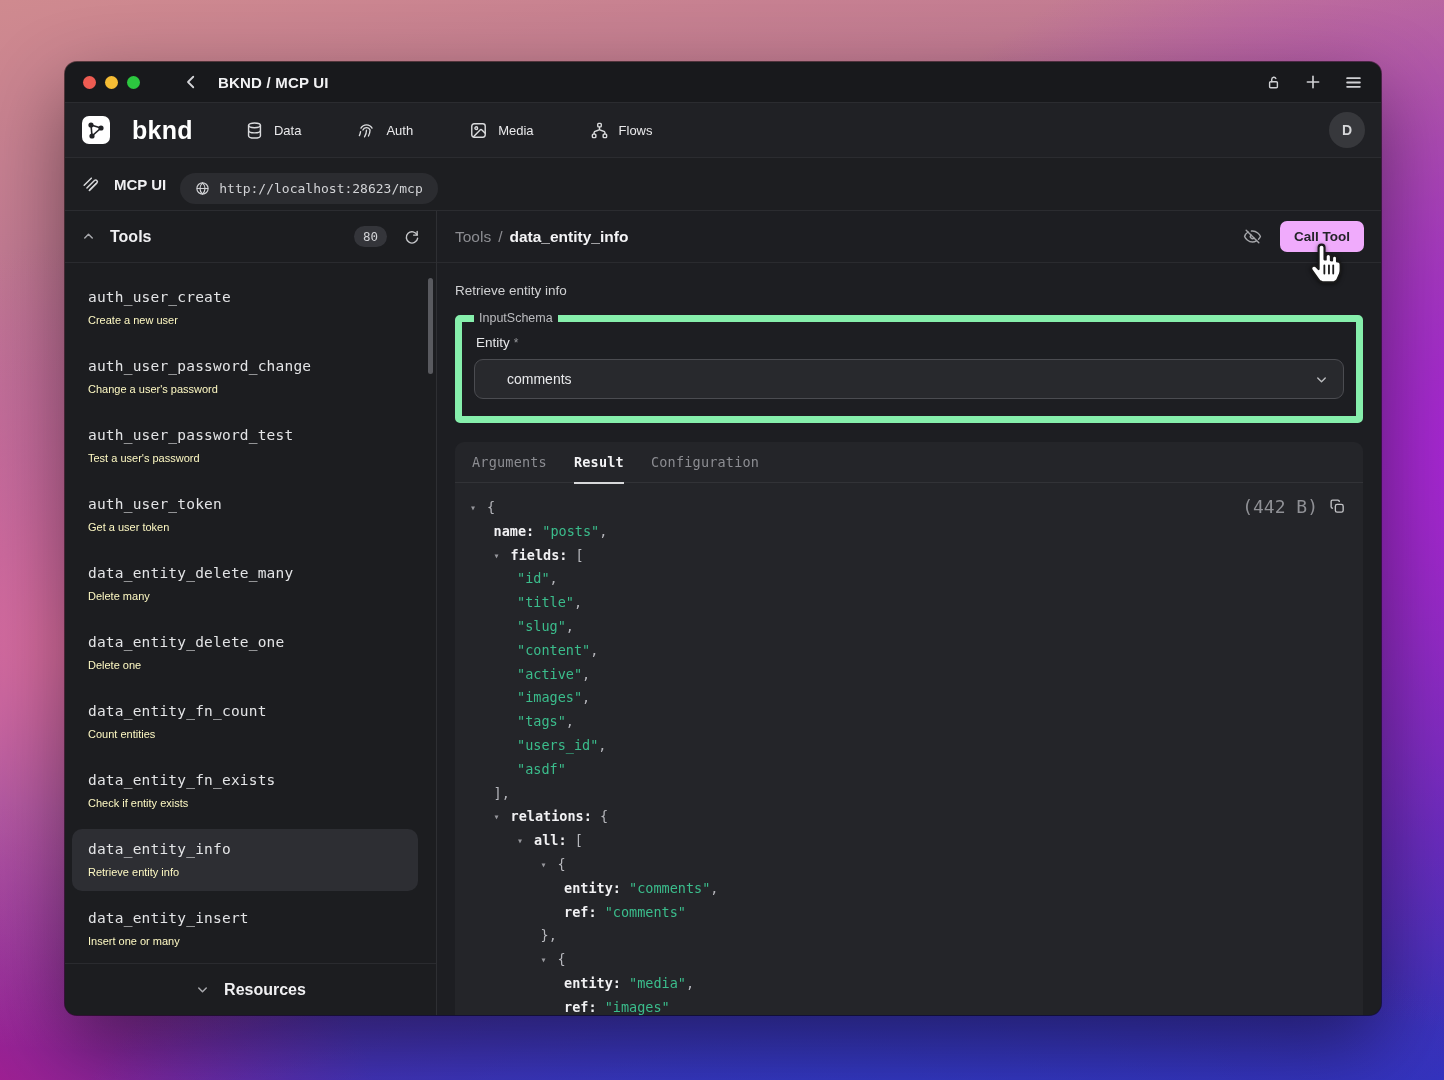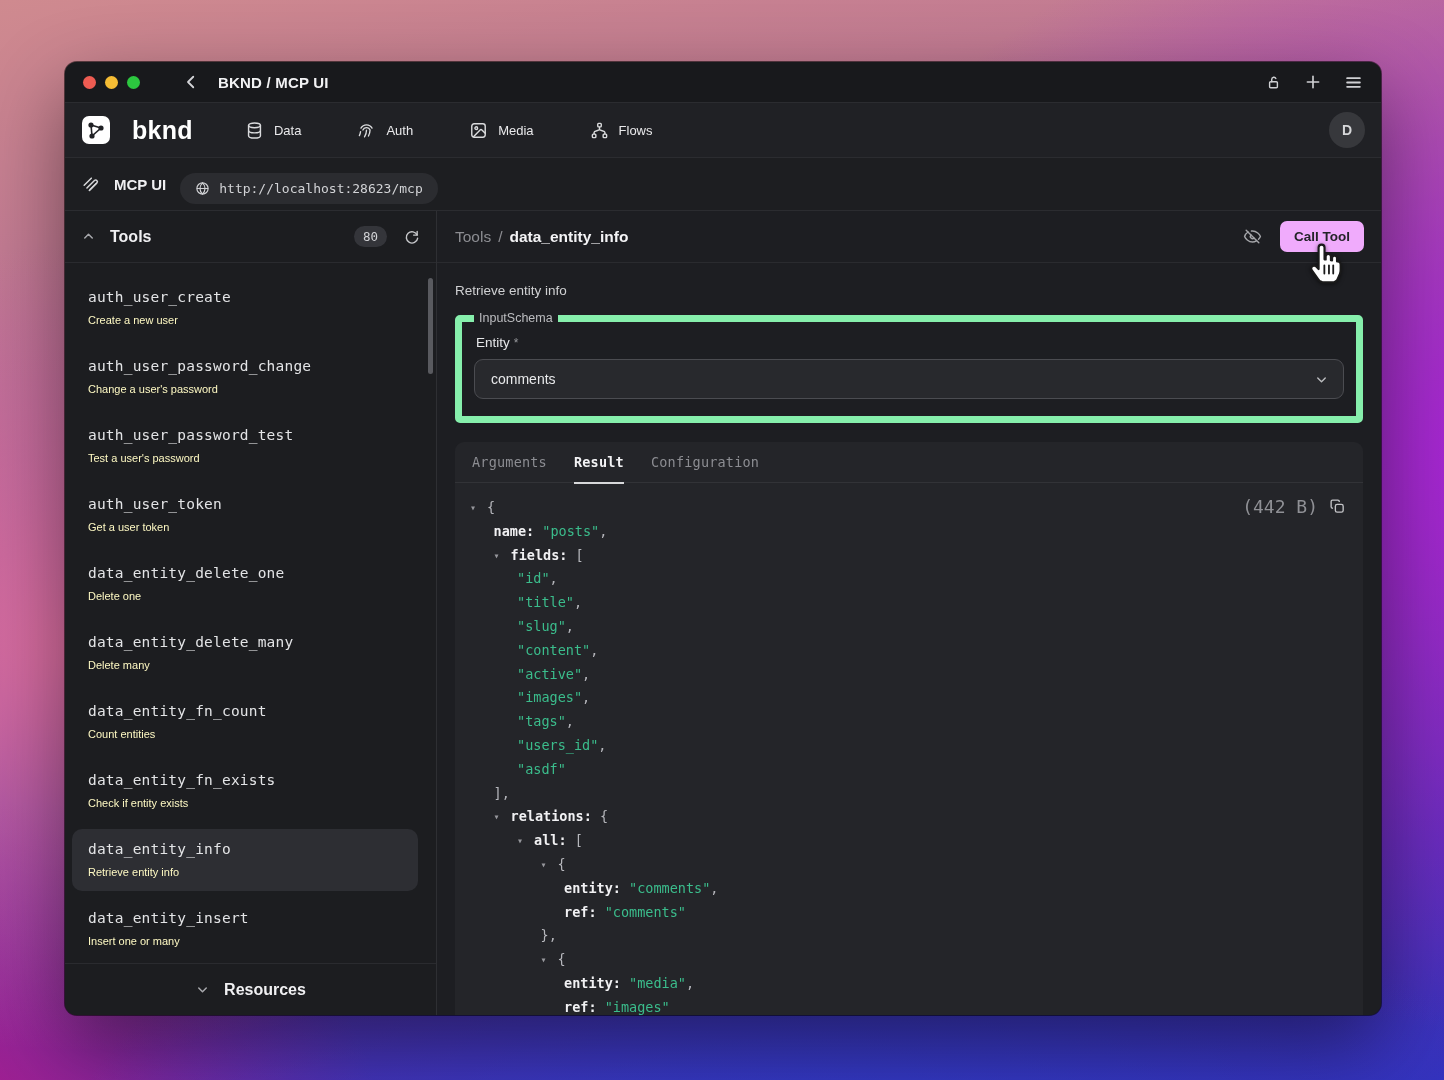--- a/index.html
+++ b/index.html
@@ -87,21 +87,21 @@
     font-family:"Liberation Sans", sans-serif; font-size:13.5px; font-weight:700; padding:8px 14px; }
 
   .main-content{ flex:1; min-height:0; display:flex; flex-direction:column; padding:20px 18px 0 18px; }
   .tool-desc-line{ font-size:13.5px; color:#d0d1d3; flex:none; }
   fieldset.schema{ margin-top:13px; border:7px solid #86efac; border-radius:5px;
     padding:2px 12px 17px 12px; flex:none; }
   fieldset.schema legend{ margin-left:0px; padding:0 5px; font-size:12.5px; color:#bcbdc0; }
   .field-label{ margin:8px 0 9px 2px; font-size:13.5px; color:#e6e7e9; }
   .field-label .req{ color:#97989c; margin-left:4px; font-size:12px; }
   .select{ position:relative; height:40px; background:#28292d; border:1px solid #4b4c51;
-    border-radius:9px; display:flex; align-items:center; padding:0 16px; }
+    border-radius:9px; display:flex; align-items:center; padding:0 32px; }
   .select-value{ font-size:14px; color:#e8e9eb; }
   .select .chev{ position:absolute; right:14px; color:#bcbdc0; display:flex; }
 
   .result-panel{ margin-top:19px; flex:1; min-height:0; background:#242529; border-radius:9px 9px 0 0;
     display:flex; flex-direction:column; position:relative; }
   .tabs{ height:41px; flex:none; border-bottom:1px solid #323337; display:flex; align-items:center;
     padding:0 17px; gap:27px; }
   .tab{ font-family:"DejaVu Sans Mono", monospace; font-size:13.5px; color:#8c8d92;
     height:41px; display:flex; align-items:center; position:relative; letter-spacing:.2px; }
   .tab.active{ color:#f2f2f4; font-weight:700; }
@@ -275,26 +275,26 @@
           </div>
           <div class="tool">
             <div class="tool-name">auth_user_password_test</div>
             <div class="tool-desc">Test a user's password</div>
           </div>
           <div class="tool">
             <div class="tool-name">auth_user_token</div>
             <div class="tool-desc">Get a user token</div>
           </div>
           <div class="tool">
+            <div class="tool-name">data_entity_delete_many</div>
+            <div class="tool-desc">Delete many</div>
+          </div>
+          <div class="tool">
             <div class="tool-name">data_entity_delete_one</div>
             <div class="tool-desc">Delete one</div>
-          </div>
-          <div class="tool">
-            <div class="tool-name">data_entity_delete_many</div>
-            <div class="tool-desc">Delete many</div>
           </div>
           <div class="tool">
             <div class="tool-name">data_entity_fn_count</div>
             <div class="tool-desc">Count entities</div>
           </div>
           <div class="tool">
             <div class="tool-name">data_entity_fn_exists</div>
             <div class="tool-desc">Check if entity exists</div>
           </div>
           <div class="tool selected">

